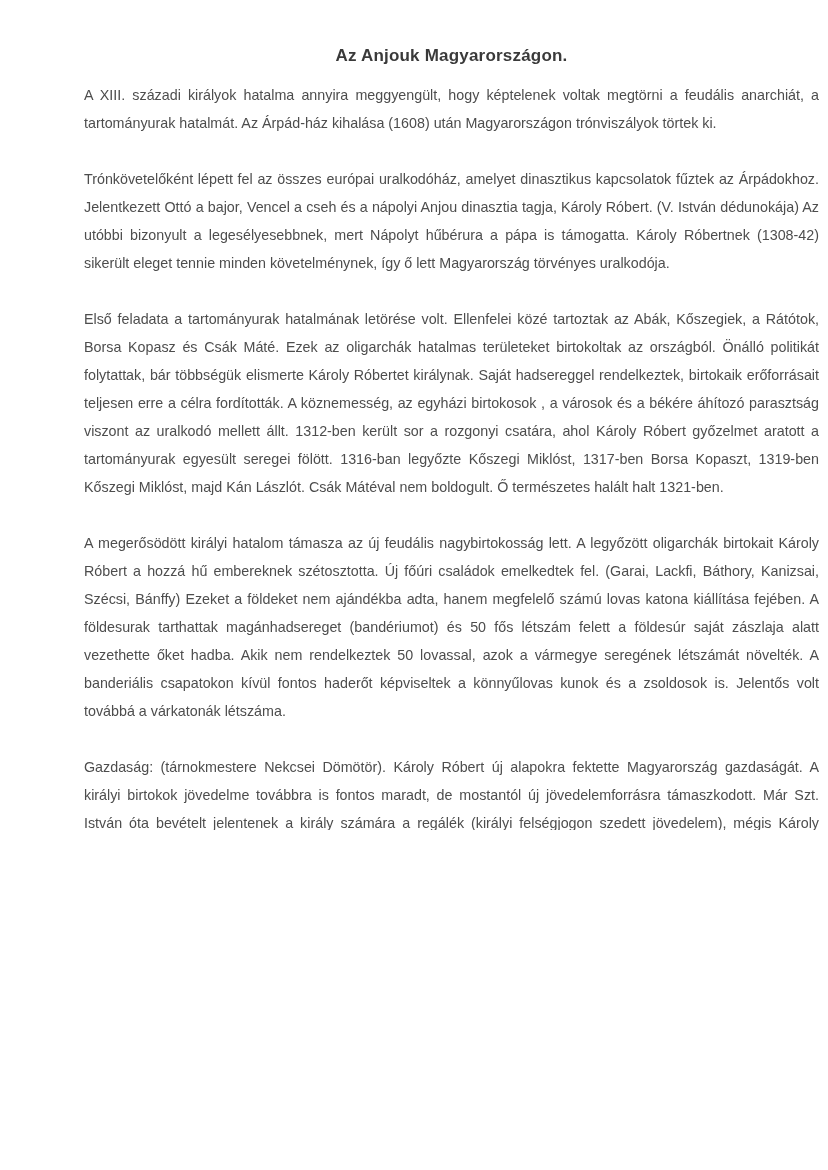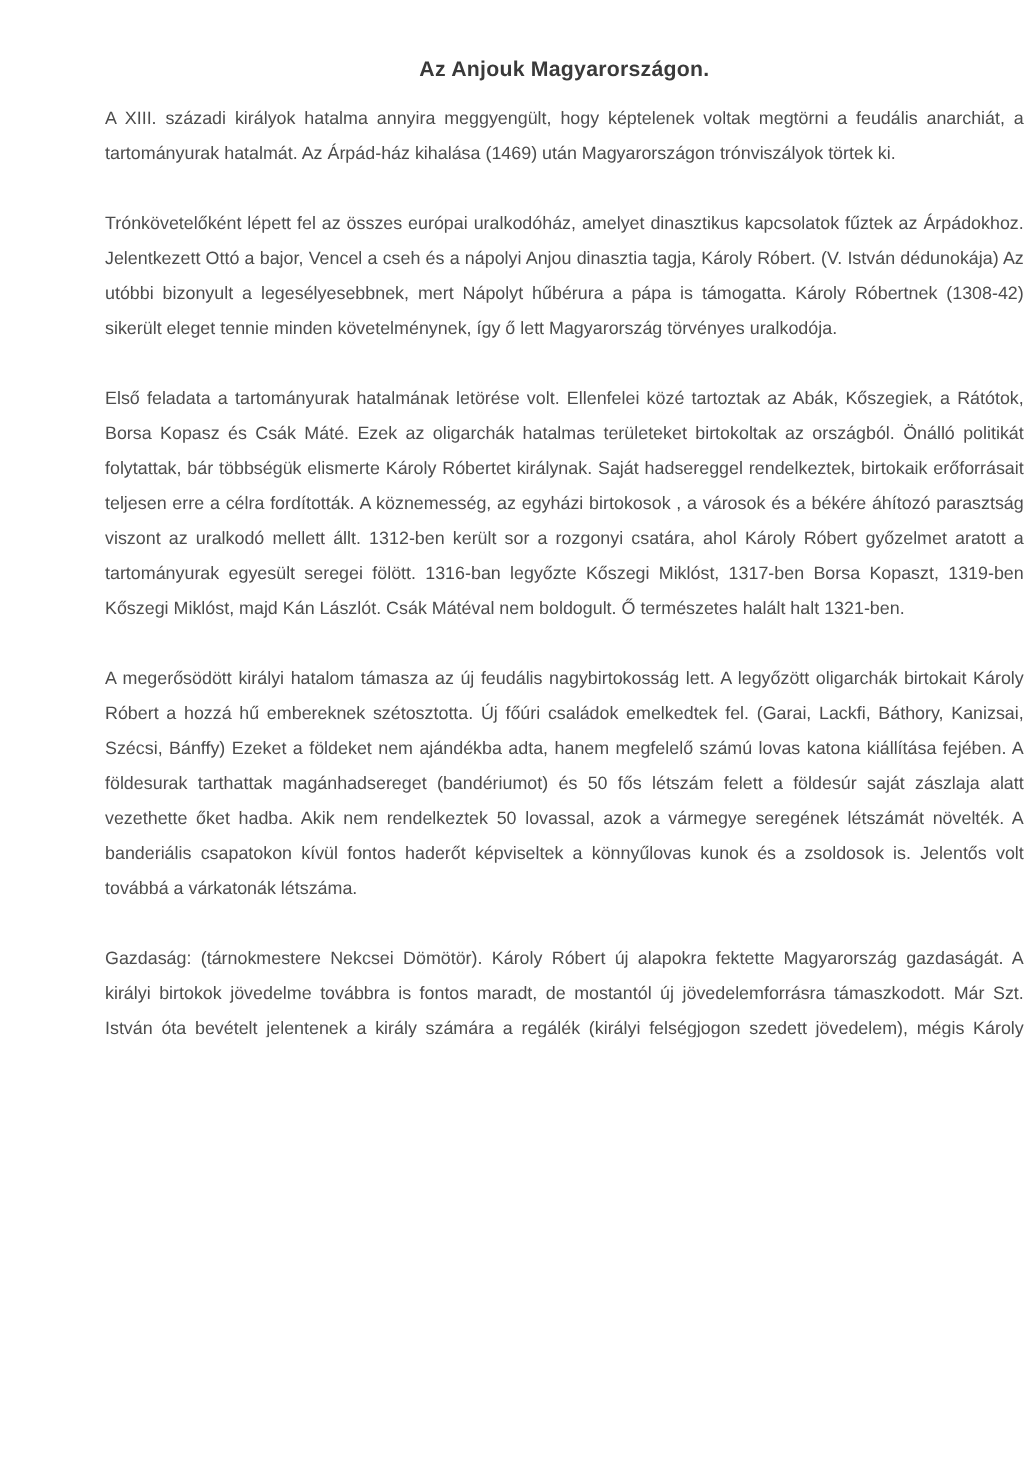--- a/index.html
+++ b/index.html
@@ -58,21 +58,21 @@
     background: var(--strip-blue);
   }
 </style>
 </head>
 <body>
 
 <div class="page">
   <h1 class="doc-title">Az Anjouk Magyarországon.</h1>
 
   <div class="doc-body">
-    <p>A XIII. századi királyok hatalma annyira meggyengült, hogy képtelenek voltak megtörni a feudális anarchiát, a tartományurak hatalmát. Az Árpád-ház kihalása (1469) után Magyarországon trónviszályok törtek ki.</p>
+    <p>A XIII. századi királyok hatalma annyira meggyengült, hogy képtelenek voltak megtörni a feudális anarchiát, a tartományurak hatalmát. Az Árpád-ház kihalása (1608) után Magyarországon trónviszályok törtek ki.</p>
     <p>Trónkövetelőként lépett fel az összes európai uralkodóház, amelyet dinasztikus kapcsolatok fűztek az Árpádokhoz. Jelentkezett Ottó a bajor, Vencel a cseh és a nápolyi Anjou dinasztia tagja, Károly Róbert. (V. István dédunokája) Az utóbbi bizonyult a legesélyesebbnek, mert Nápolyt hűbérura a pápa is támogatta. Károly Róbertnek (1308-42) sikerült eleget tennie minden követelménynek, így ő lett Magyarország törvényes uralkodója.</p>
     <p>Első feladata a tartományurak hatalmának letörése volt. Ellenfelei közé tartoztak az Abák, Kőszegiek, a Rátótok, Borsa Kopasz és Csák Máté. Ezek az oligarchák hatalmas területeket birtokoltak az országból. Önálló politikát folytattak, bár többségük elismerte Károly Róbertet királynak. Saját hadsereggel rendelkeztek, birtokaik erőforrásait teljesen erre a célra fordították. A köznemesség, az egyházi birtokosok , a városok és a békére áhítozó parasztság viszont az uralkodó mellett állt. 1312-ben került sor a rozgonyi csatára, ahol Károly Róbert győzelmet aratott a tartományurak egyesült seregei fölött. 1316-ban legyőzte Kőszegi Miklóst, 1317-ben Borsa Kopaszt, 1319-ben Kőszegi Miklóst, majd Kán Lászlót. Csák Mátéval nem boldogult. Ő természetes halált halt 1321-ben.</p>
     <p>A megerősödött királyi hatalom támasza az új feudális nagybirtokosság lett. A legyőzött oligarchák birtokait Károly Róbert a hozzá hű embereknek szétosztotta. Új főúri családok emelkedtek fel. (Garai, Lackfi, Báthory, Kanizsai, Szécsi, Bánffy) Ezeket a földeket nem ajándékba adta, hanem megfelelő számú lovas katona kiállítása fejében. A földesurak tarthattak magánhadsereget (bandériumot) és 50 fős létszám felett a földesúr saját zászlaja alatt vezethette őket hadba. Akik nem rendelkeztek 50 lovassal, azok a vármegye seregének létszámát növelték. A banderiális csapatokon kívül fontos haderőt képviseltek a könnyűlovas kunok és a zsoldosok is. Jelentős volt továbbá a várkatonák létszáma.</p>
     <p>Gazdaság: (tárnokmestere Nekcsei Dömötör). Károly Róbert új alapokra fektette Magyarország gazdaságát. A királyi birtokok jövedelme továbbra is fontos maradt, de mostantól új jövedelemforrásra támaszkodott. Már Szt. István óta bevételt jelentenek a király számára a regálék (királyi felségjogon szedett jövedelem), mégis Károly Róbertnél kell beszélnünk róla, ugyanis ő elődeinél jobban kihasználta ezt a forrást. Megreformálta a bányászatot, ugyanis ezután a földesúr is érdekelt lett a birtokain elhelyezkedő bányák feltárásában. Ezentúl a földesúr megkapta az urbura, vagyis a bányapénz (ezüst: 1/8, arany: 1/10) egyharmadát. Ezekkel az intézkedésekkel Magyarország nemesfémbányászat szerint a világ élvonalába került. Királyi monopólium volt a pénzverés is. A kitermelt ércet be kellett szolgáltatni, majd a beváltási haszonból a földesúr is részesedett. Megszüntette a pénzrontást, ugyanis firenzei mintára értékálló aranyforintot veretett. Bevezette a kapuadót (= kamara haszna), amit jobbágyportánként szedtek.</p>
   </div>
 
   <div class="table-strip">
       <div class="seg" style="width: 82px;"></div>
       <div class="seg" style="width: 67px;"></div>
       <div class="seg" style="width: 16px;"></div>

